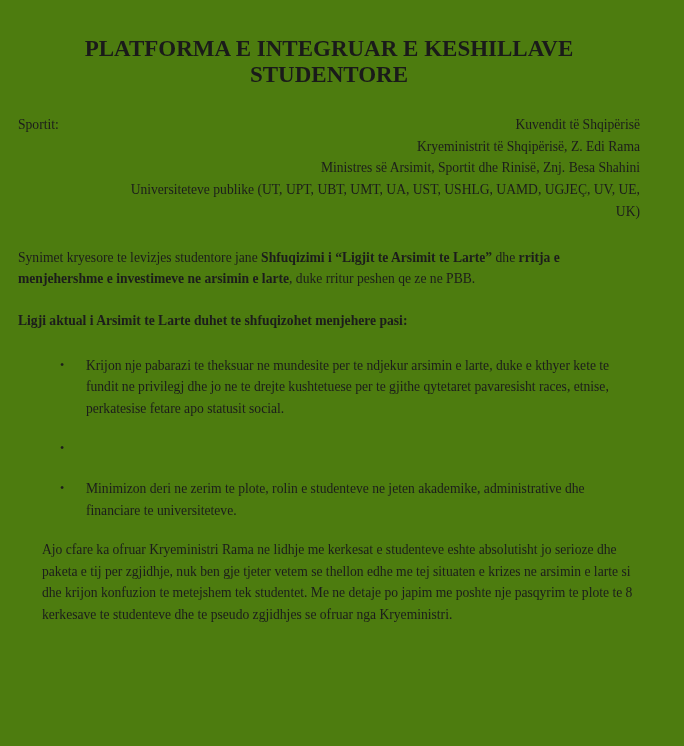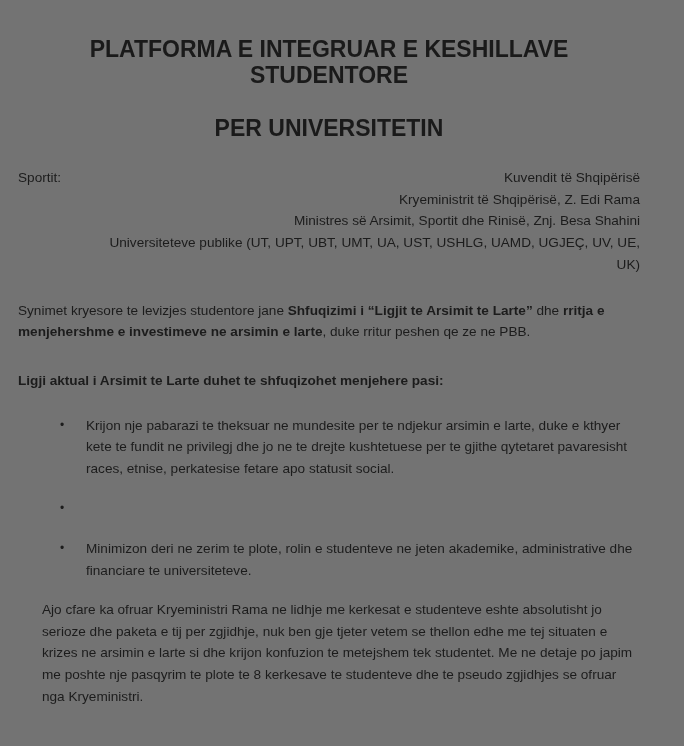--- a/index.html
+++ b/index.html
@@ -2,59 +2,58 @@
 <html><head>
 <meta charset="utf-8">
 <style>
   html, body { margin: 0; padding: 0; background: #ffffff; }
   .page {
     position: relative;
     width: 684px;
     height: 746px;
     box-sizing: border-box;
     padding: 36px 44px 8px 18px;
-    background: #737373;
+    background: #4d7c0f;
     color: #1c1c1c;
-    font-family: Liberation Sans, sans-serif;
+    font-family: Liberation Serif, serif;
     font-size: 13.6px;
     line-height: 21.7px;
     overflow: hidden;
   }
   .title {
     text-align: center;
     font-weight: bold;
     font-size: 23px;
     line-height: 26px;
     color: #1a1a1a;
   }
   .title-line2 { margin-top: 27px; }
   .field-row { display: flex; align-items: flex-start; }
   .recipients-row { margin-top: 26px; }
   .subject-row { margin-top: 15px; }
   .field-label { flex: none; width: 90px; }
   .field-value { flex: 1; min-width: 0; text-align: right; }
   .para { margin: 0; }
   .aims-para { margin-top: 24px; }
-  .law-heading { margin-top: 27px; font-weight: bold; }
+  .law-heading { margin-top: 20px; font-weight: bold; }
   .closing-para { margin-top: 17px; margin-left: 24px; }
   .bullets { list-style: none; margin: 23px 0 0 0; padding: 0; }
   .bullets li { display: flex; padding-left: 42px; }
   .bullets li + li { margin-top: 18.5px; }
   .bullet-marker { flex: none; width: 26px; font-size: 12px; }
   .bullet-text { flex: 1; min-width: 0; }
   b { font-weight: bold; }
 </style>
 </head>
 <body>
 
 <div class="page">
 
   <div class="title">
     <div class="title-line1">PLATFORMA E INTEGRUAR E KESHILLAVE STUDENTORE</div>
-    <div class="title-line2">PER UNIVERSITETIN</div>
   </div>
 
   <div class="field-row recipients-row">
     <div class="field-label">Sportit:</div>
     <div class="field-value">
         <div class="recipient-line">Kuvendit të Shqipërisë</div>
         <div class="recipient-line">Kryeministrit të Shqipërisë, Z. Edi Rama</div>
         <div class="recipient-line">Ministres së Arsimit, Sportit dhe Rinisë, Znj. Besa Shahini</div>
         <div class="recipient-line">Universiteteve publike (UT, UPT, UBT, UMT, UA, UST, USHLG, UAMD, UGJEÇ, UV, UE, UK)</div>
       </div>

